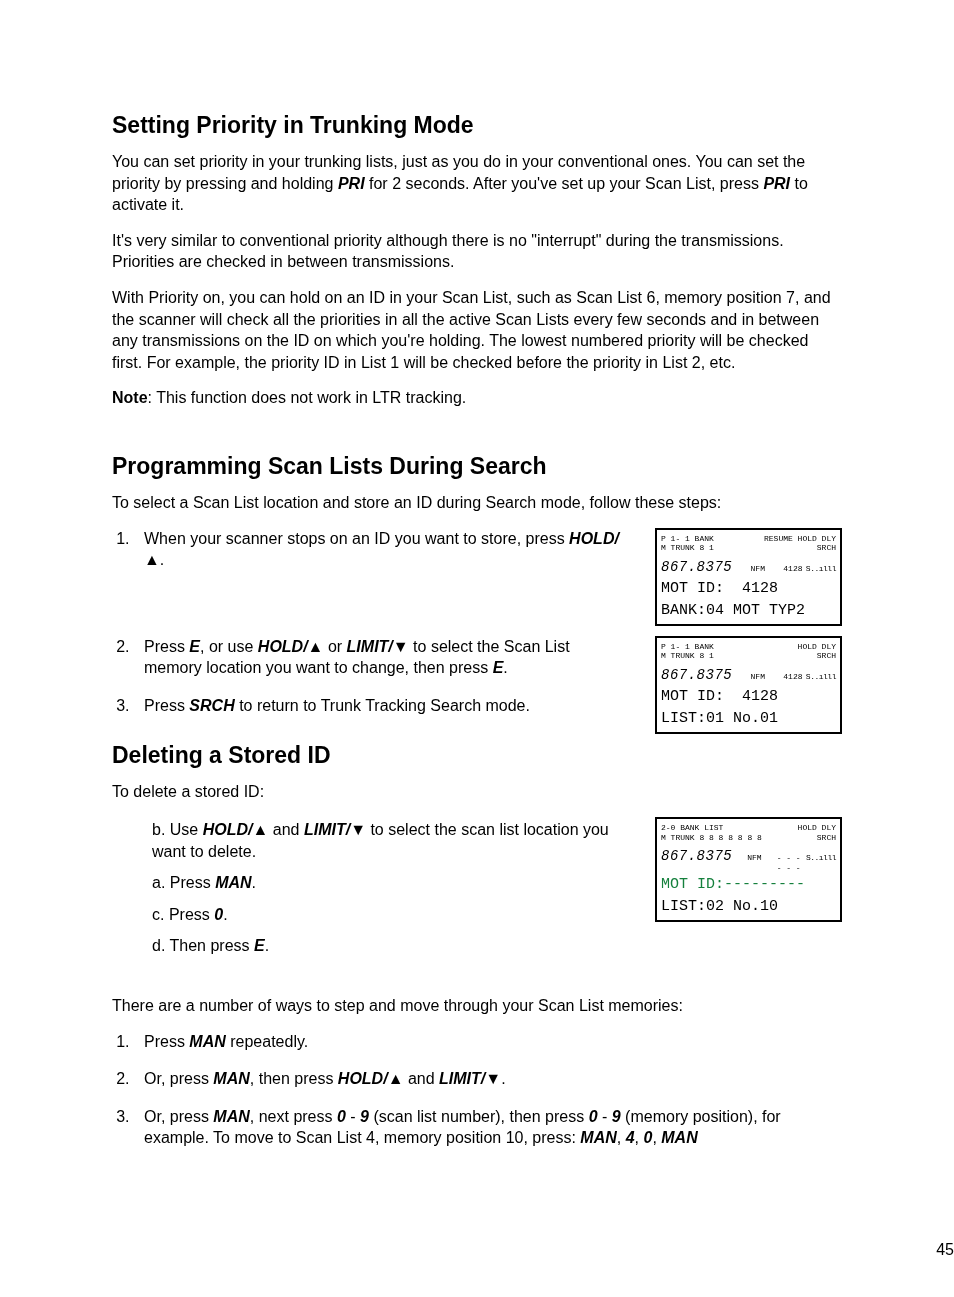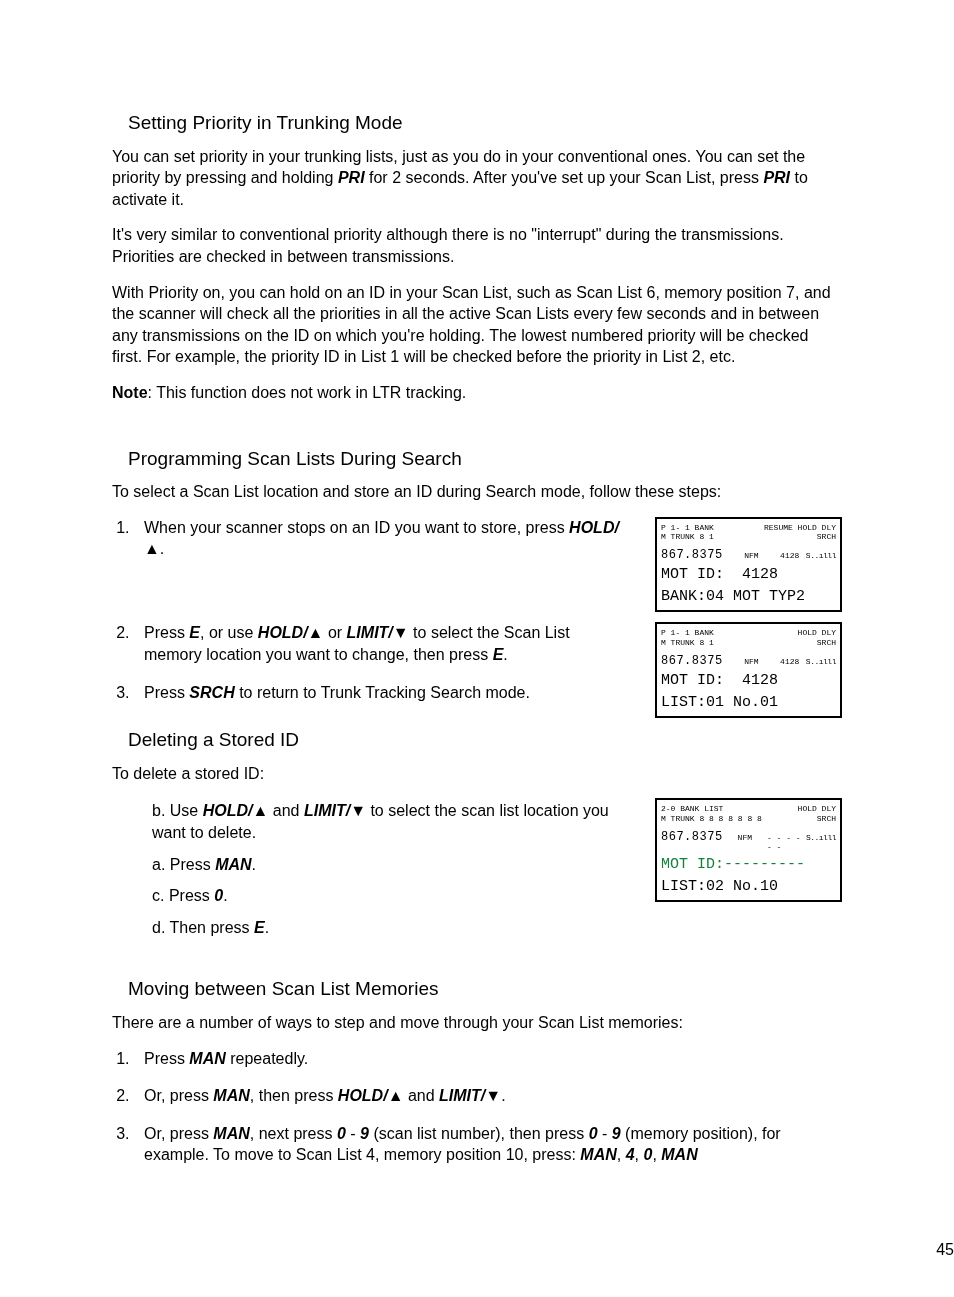--- a/index.html
+++ b/index.html
@@ -12,23 +12,23 @@
     line-height: 1.35;
   }
   .page {
     width: 954px;
     min-height: 1297px;
     box-sizing: border-box;
     padding: 110px 112px 50px 112px;
     position: relative;
   }
   h2 {
-    font-size: 19px;
-    font-weight: normal;
-    margin: 0 0 10px 16px;
+    font-size: 23px;
+    font-weight: bold;
+    margin: 0 0 10px 0;
   }
   p {
     margin: 0 0 14px 0;
   }
   .key-pri, .key-e, .key-srch, .key-hold, .key-limit, .key-man, .key-num {
     font-weight: bold;
     font-style: italic;
   }
   .note-label {
     font-weight: bold;
@@ -67,21 +67,22 @@
   }
   .lcd-top .l { display:flex; flex-direction:column; }
   .lcd-top .r { display:flex; flex-direction:column; text-align:right; align-items:flex-end; }
   .lcd-freq-row {
     display: flex;
     align-items: baseline;
     justify-content: space-between;
     margin-top: 2px;
   }
   .lcd-freq {
-    font-size: 12px;
+    font-style: italic;
+    font-size: 14px;
     letter-spacing: 0.5px;
   }
   .lcd-small {
     font-size: 8px;
     padding-left: 15px;
   }
   .lcd-sig {
     font-size: 8px;
     letter-spacing: -0.5px;
   }
@@ -238,21 +239,20 @@
         <span class="lcd-small">- - - - - -</span>
         <span class="lcd-sig">S..ılll</span>
       </div>
       <div class="lcd-big faded">MOT ID:---------</div>
       <div class="lcd-big">LIST:02 No.10</div>
     </div>
   </div>
 
   <div class="section-gap"></div>
 
-  <h2>Moving between Scan List Memories</h2>
   <p>There are a number of ways to step and move through your Scan List memories:</p>
 
   <ol class="steps">
     <li>
       <span>Press </span><span class="key-man">MAN</span><span> repeatedly.</span>
     </li>
     <li>
       <span>Or, press </span><span class="key-man">MAN</span><span>, then press </span><span class="key-hold">HOLD/</span><span class="up-tri">▲</span><span> and </span><span class="key-limit">LIMIT/</span><span class="down-tri">▼</span><span>.</span>
     </li>
     <li>

